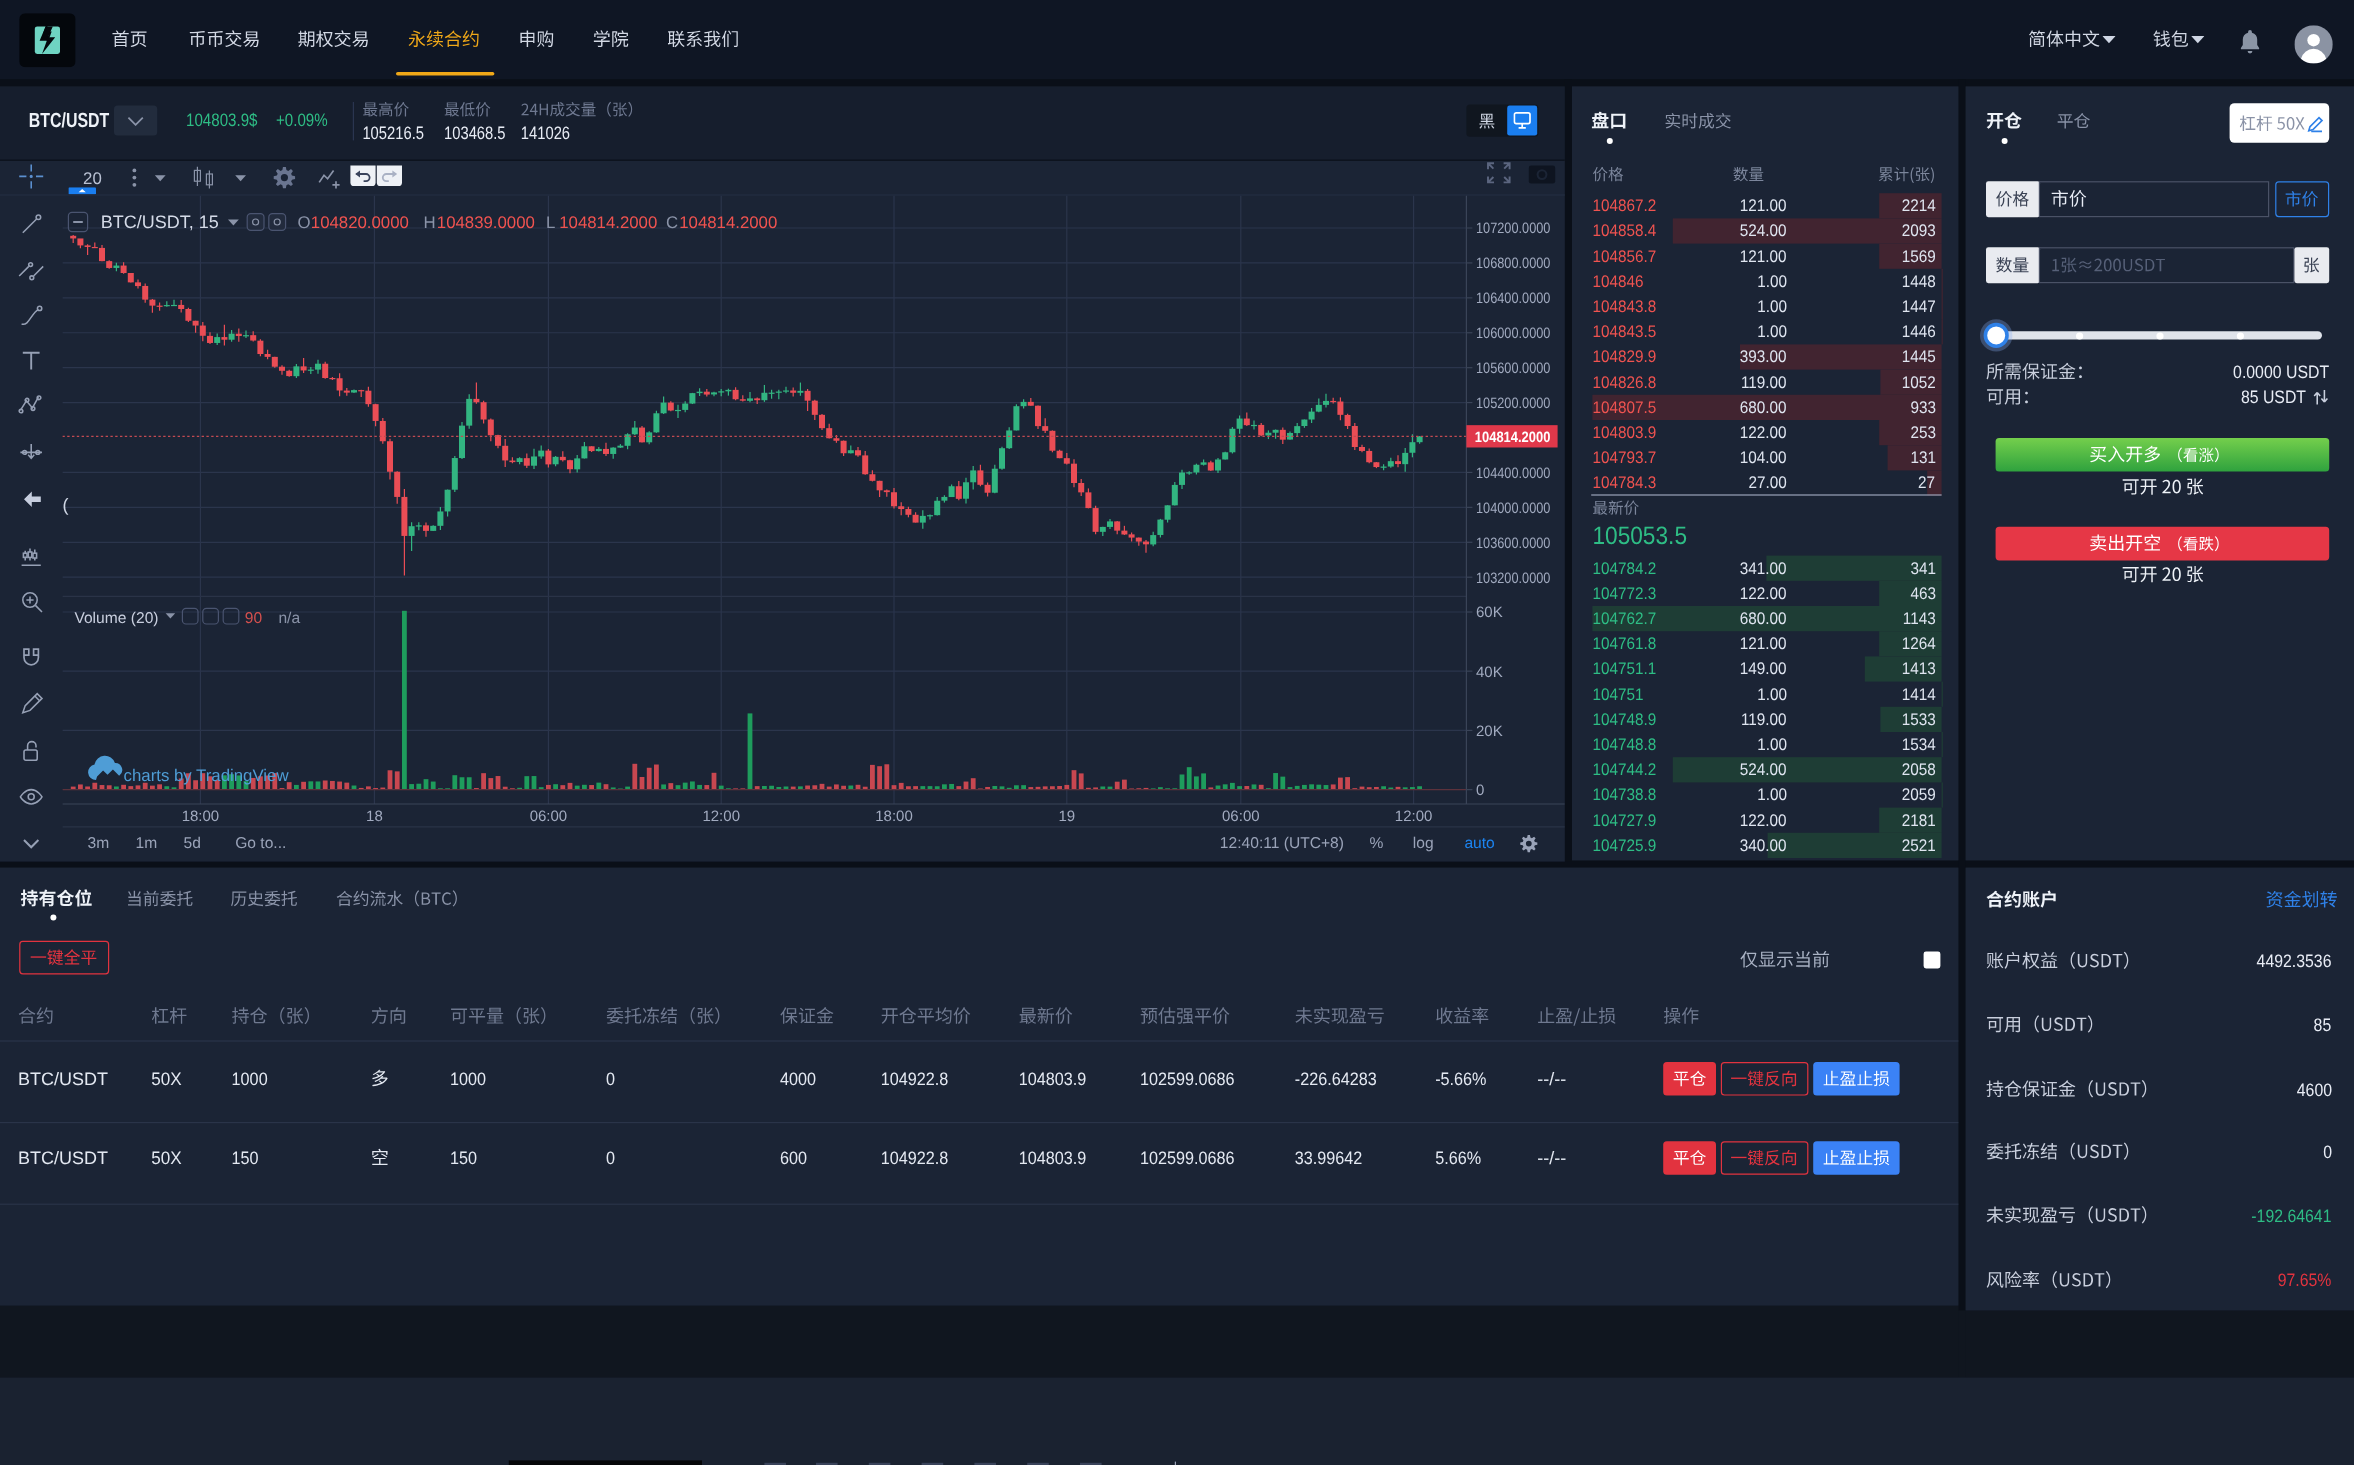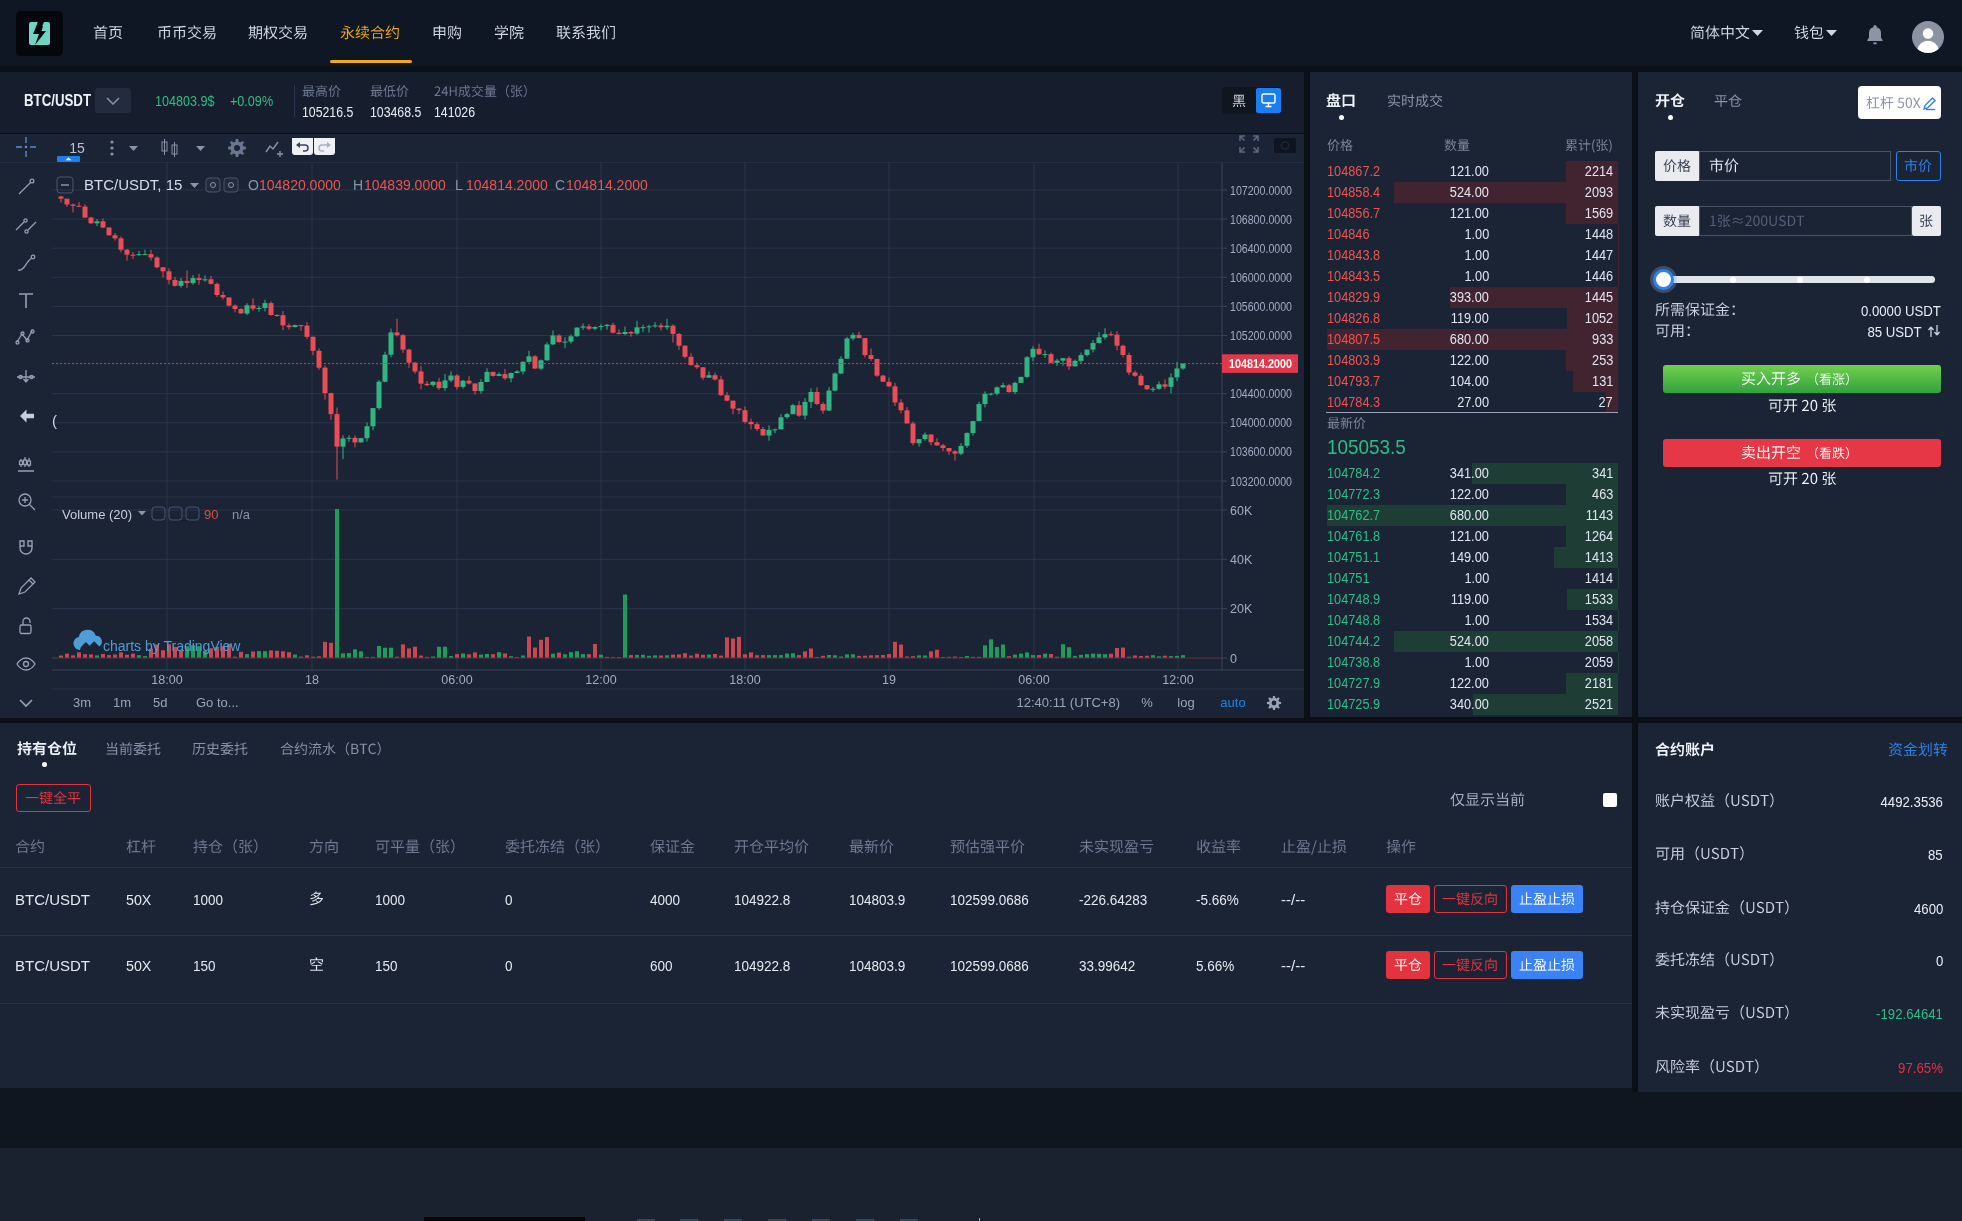--- a/index.html
+++ b/index.html
@@ -889,21 +889,21 @@
     <div style="position:absolute;left:768px;top:1219px;width:18px;height:2px;background:#39435a"></div>
     <div style="position:absolute;left:812px;top:1219px;width:18px;height:2px;background:#39435a"></div>
     <div style="position:absolute;left:856px;top:1219px;width:18px;height:2px;background:#39435a"></div>
     <div style="position:absolute;left:900px;top:1219px;width:18px;height:2px;background:#39435a"></div>
     <div style="position:absolute;left:24px;top:90.5px;font-size:17px;line-height:19px;color:#eef2f8;font-weight:bold;transform:scaleX(0.78);transform-origin:left center;white-space:nowrap">BTC/USDT</div>
     <div style="position:absolute;left:155px;top:91.5px;font-size:15px;line-height:17px;color:#2ebd85;transform:scaleX(0.84);transform-origin:left center;white-space:nowrap">104803.9$</div>
     <div style="position:absolute;left:230px;top:91.5px;font-size:15px;line-height:17px;color:#2ebd85;transform:scaleX(0.84);transform-origin:left center;white-space:nowrap">+0.09%</div>
     <div style="position:absolute;left:302px;top:102.5px;font-size:15px;line-height:17px;color:#e8ecf5;transform:scaleX(0.82);transform-origin:left center;white-space:nowrap">105216.5</div>
     <div style="position:absolute;left:370px;top:102.5px;font-size:15px;line-height:17px;color:#e8ecf5;transform:scaleX(0.82);transform-origin:left center;white-space:nowrap">103468.5</div>
     <div style="position:absolute;left:434px;top:102.5px;font-size:15px;line-height:17px;color:#e8ecf5;transform:scaleX(0.82);transform-origin:left center;white-space:nowrap">141026</div>
-    <div style="position:absolute;left:77px;top:140.0px;font-size:14px;line-height:16px;color:#b8c0d2;transform:translateX(-50%) scaleX(1.0);white-space:nowrap">15</div>
+    <div style="position:absolute;left:77px;top:140.0px;font-size:14px;line-height:16px;color:#b8c0d2;transform:translateX(-50%) scaleX(1.0);white-space:nowrap">20</div>
     <div style="position:absolute;left:1327px;top:163.0px;font-size:14px;line-height:16px;color:#ef5350;transform:scaleX(0.91);transform-origin:left center;white-space:nowrap">104867.2</div>
     <div style="position:absolute;right:473px;top:163.0px;font-size:14px;line-height:16px;color:#dfe5f0;transform:scaleX(0.91);transform-origin:right center;white-space:nowrap">121.00</div>
     <div style="position:absolute;right:349px;top:163.0px;font-size:14px;line-height:16px;color:#dfe5f0;transform:scaleX(0.91);transform-origin:right center;white-space:nowrap">2214</div>
     <div style="position:absolute;left:1327px;top:184.0px;font-size:14px;line-height:16px;color:#ef5350;transform:scaleX(0.91);transform-origin:left center;white-space:nowrap">104858.4</div>
     <div style="position:absolute;right:473px;top:184.0px;font-size:14px;line-height:16px;color:#dfe5f0;transform:scaleX(0.91);transform-origin:right center;white-space:nowrap">524.00</div>
     <div style="position:absolute;right:349px;top:184.0px;font-size:14px;line-height:16px;color:#dfe5f0;transform:scaleX(0.91);transform-origin:right center;white-space:nowrap">2093</div>
     <div style="position:absolute;left:1327px;top:205.0px;font-size:14px;line-height:16px;color:#ef5350;transform:scaleX(0.91);transform-origin:left center;white-space:nowrap">104856.7</div>
     <div style="position:absolute;right:473px;top:205.0px;font-size:14px;line-height:16px;color:#dfe5f0;transform:scaleX(0.91);transform-origin:right center;white-space:nowrap">121.00</div>
     <div style="position:absolute;right:349px;top:205.0px;font-size:14px;line-height:16px;color:#dfe5f0;transform:scaleX(0.91);transform-origin:right center;white-space:nowrap">1569</div>
     <div style="position:absolute;left:1327px;top:226.0px;font-size:14px;line-height:16px;color:#ef5350;transform:scaleX(0.91);transform-origin:left center;white-space:nowrap">104846</div>

